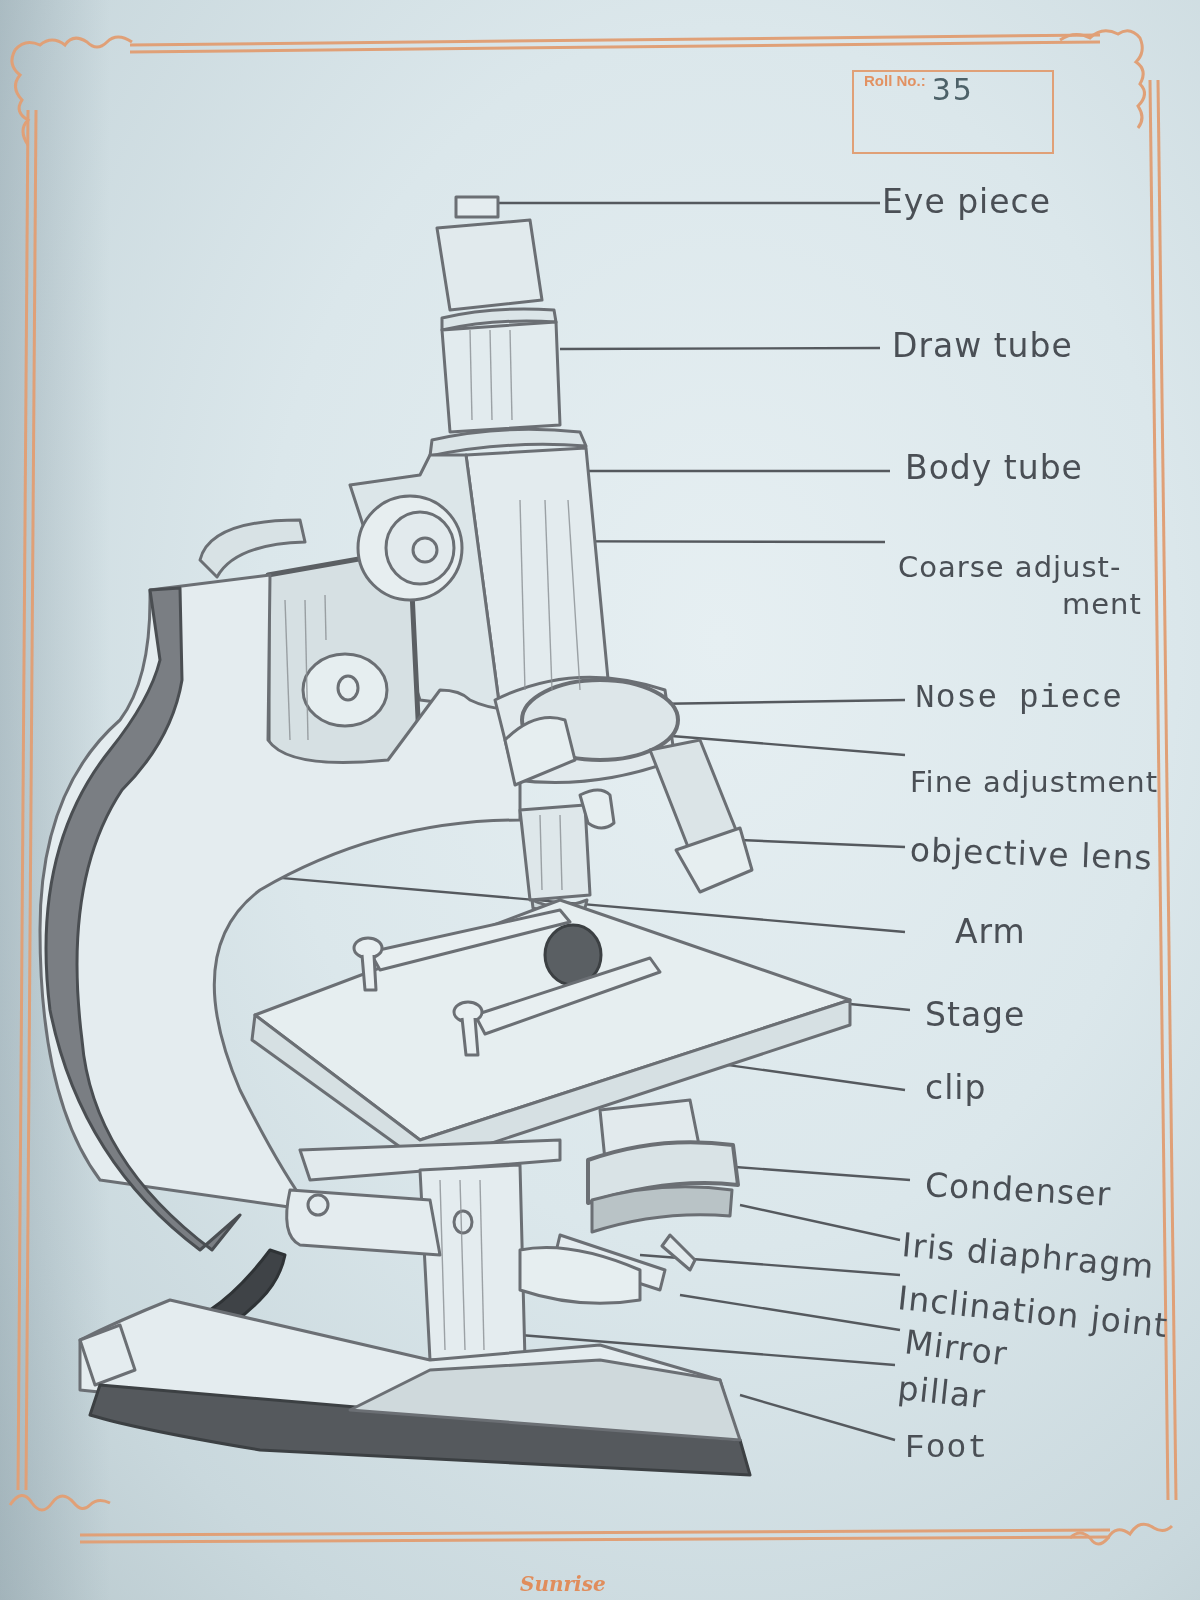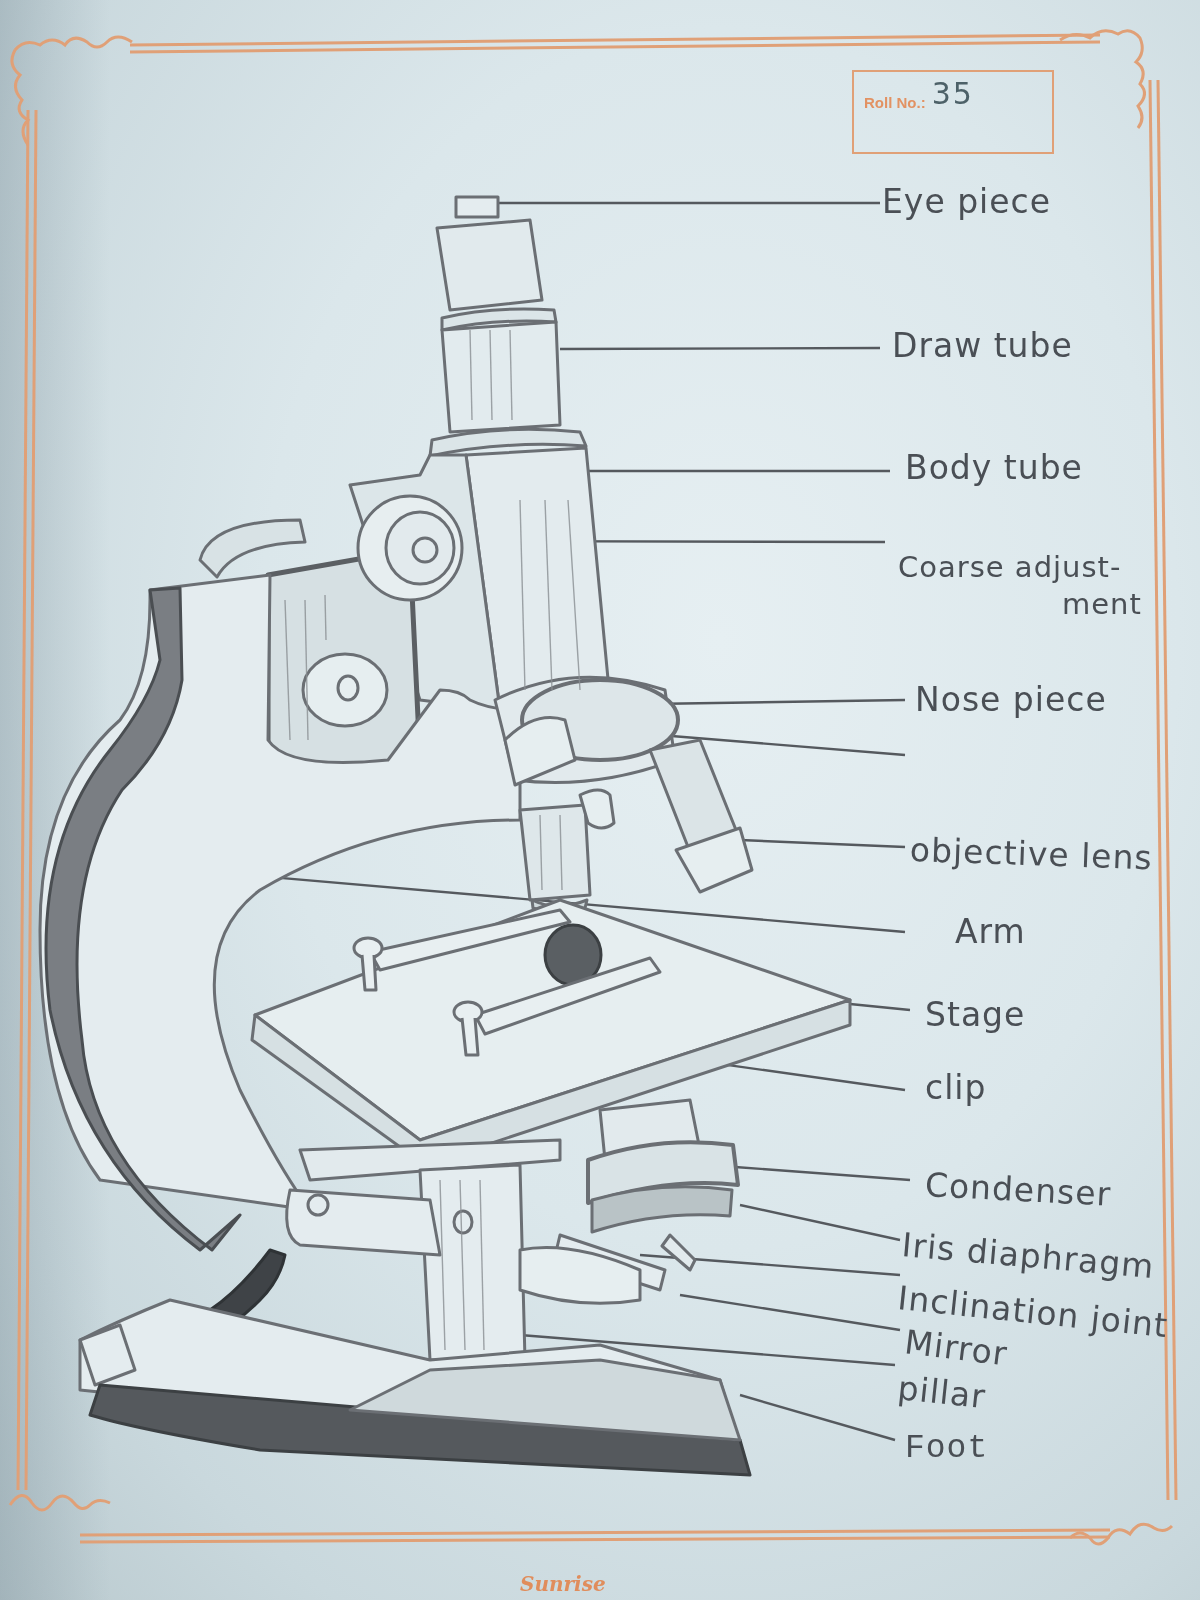--- a/index.html
+++ b/index.html
@@ -23,21 +23,21 @@
   .lbl {
     position:absolute; color:#4a4f55; white-space:nowrap;
     font-family:"DejaVu Sans", sans-serif; font-size:33px;
     letter-spacing:1px; transform-origin:left center;
   }
   .lbl.small { font-size:29px;margin-top:25px; }
   #rollbox {
     position:absolute; left:852px; top:70px; width:198px; height:80px;
     border:2px solid #e0a077;
   }
-  #rollbox .row { height:39px; display:flex; align-items:flex-end; padding-left:10px; box-sizing:border-box; }
+  #rollbox .row { height:39px; display:flex; align-items:flex-start; padding-left:10px; box-sizing:border-box; }
   #rollbox .row + .row { border-top:2px solid #e0a077; }
   #rollbox .k { color:#e29263; font-weight:bold; font-size:15px; font-family:"Liberation Sans", sans-serif; }
   #rollbox .v { color:#4d6168; font-size:30px; margin-left:6px; font-family:"DejaVu Sans", sans-serif; letter-spacing:2px; }
   #brand {
     position:absolute; left:520px; top:1572px; color:#e08d5c;
     font-family:"DejaVu Serif", serif; font-style:italic; font-weight:bold; font-size:20px;text-align:center;
   }
 </style>
 </head>
 <body>
@@ -182,21 +182,22 @@
       <span class="k">Roll No.:</span>
       <span class="v">35</span>
     </div>
   </div>
 
   <div class="lbl" style="left:882px;top:182px;">Eye piece</div>
   <div class="lbl" style="left:892px;top:326px;">Draw tube</div>
   <div class="lbl" style="left:905px;top:448px;">Body tube</div>
   <div class="lbl small" style="left:898px;top:525px;">Coarse adjust-</div>
   <div class="lbl small" style="left:1062px;top:562px;">ment</div>
-  <div class="lbl" style="left:915px;top:680px;">Nose piece</div>
+  <div class="lbl" style="left:915px;top:680px;font-family:Liberation Mono, monospace;">Nose piece</div>
+  <div class="lbl small" style="left:910px;top:740px;">Fine adjustment</div>
   <div class="lbl" style="left:910px;top:830px;transform:rotate(2deg);">objective lens</div>
   <div class="lbl" style="left:920px;top:912px;margin-left:35px;">Arm</div>
   <div class="lbl" style="left:925px;top:995px;">Stage</div>
   <div class="lbl" style="left:925px;top:1068px;">clip</div>
   <div class="lbl" style="left:925px;top:1165px;transform:rotate(3deg);">Condenser</div>
   <div class="lbl" style="left:902px;top:1225px;transform:rotate(5deg);">Iris diaphragm</div>
   <div class="lbl" style="left:898px;top:1278px;transform:rotate(6deg);">Inclination joint</div>
   <div class="lbl" style="left:905px;top:1322px;transform:rotate(7deg);">Mirror</div>
   <div class="lbl" style="left:898px;top:1368px;transform:rotate(6deg);">pillar</div>
   <div class="lbl" style="left:905px;top:1430px;font-family:Liberation Mono, monospace;">Foot</div>

